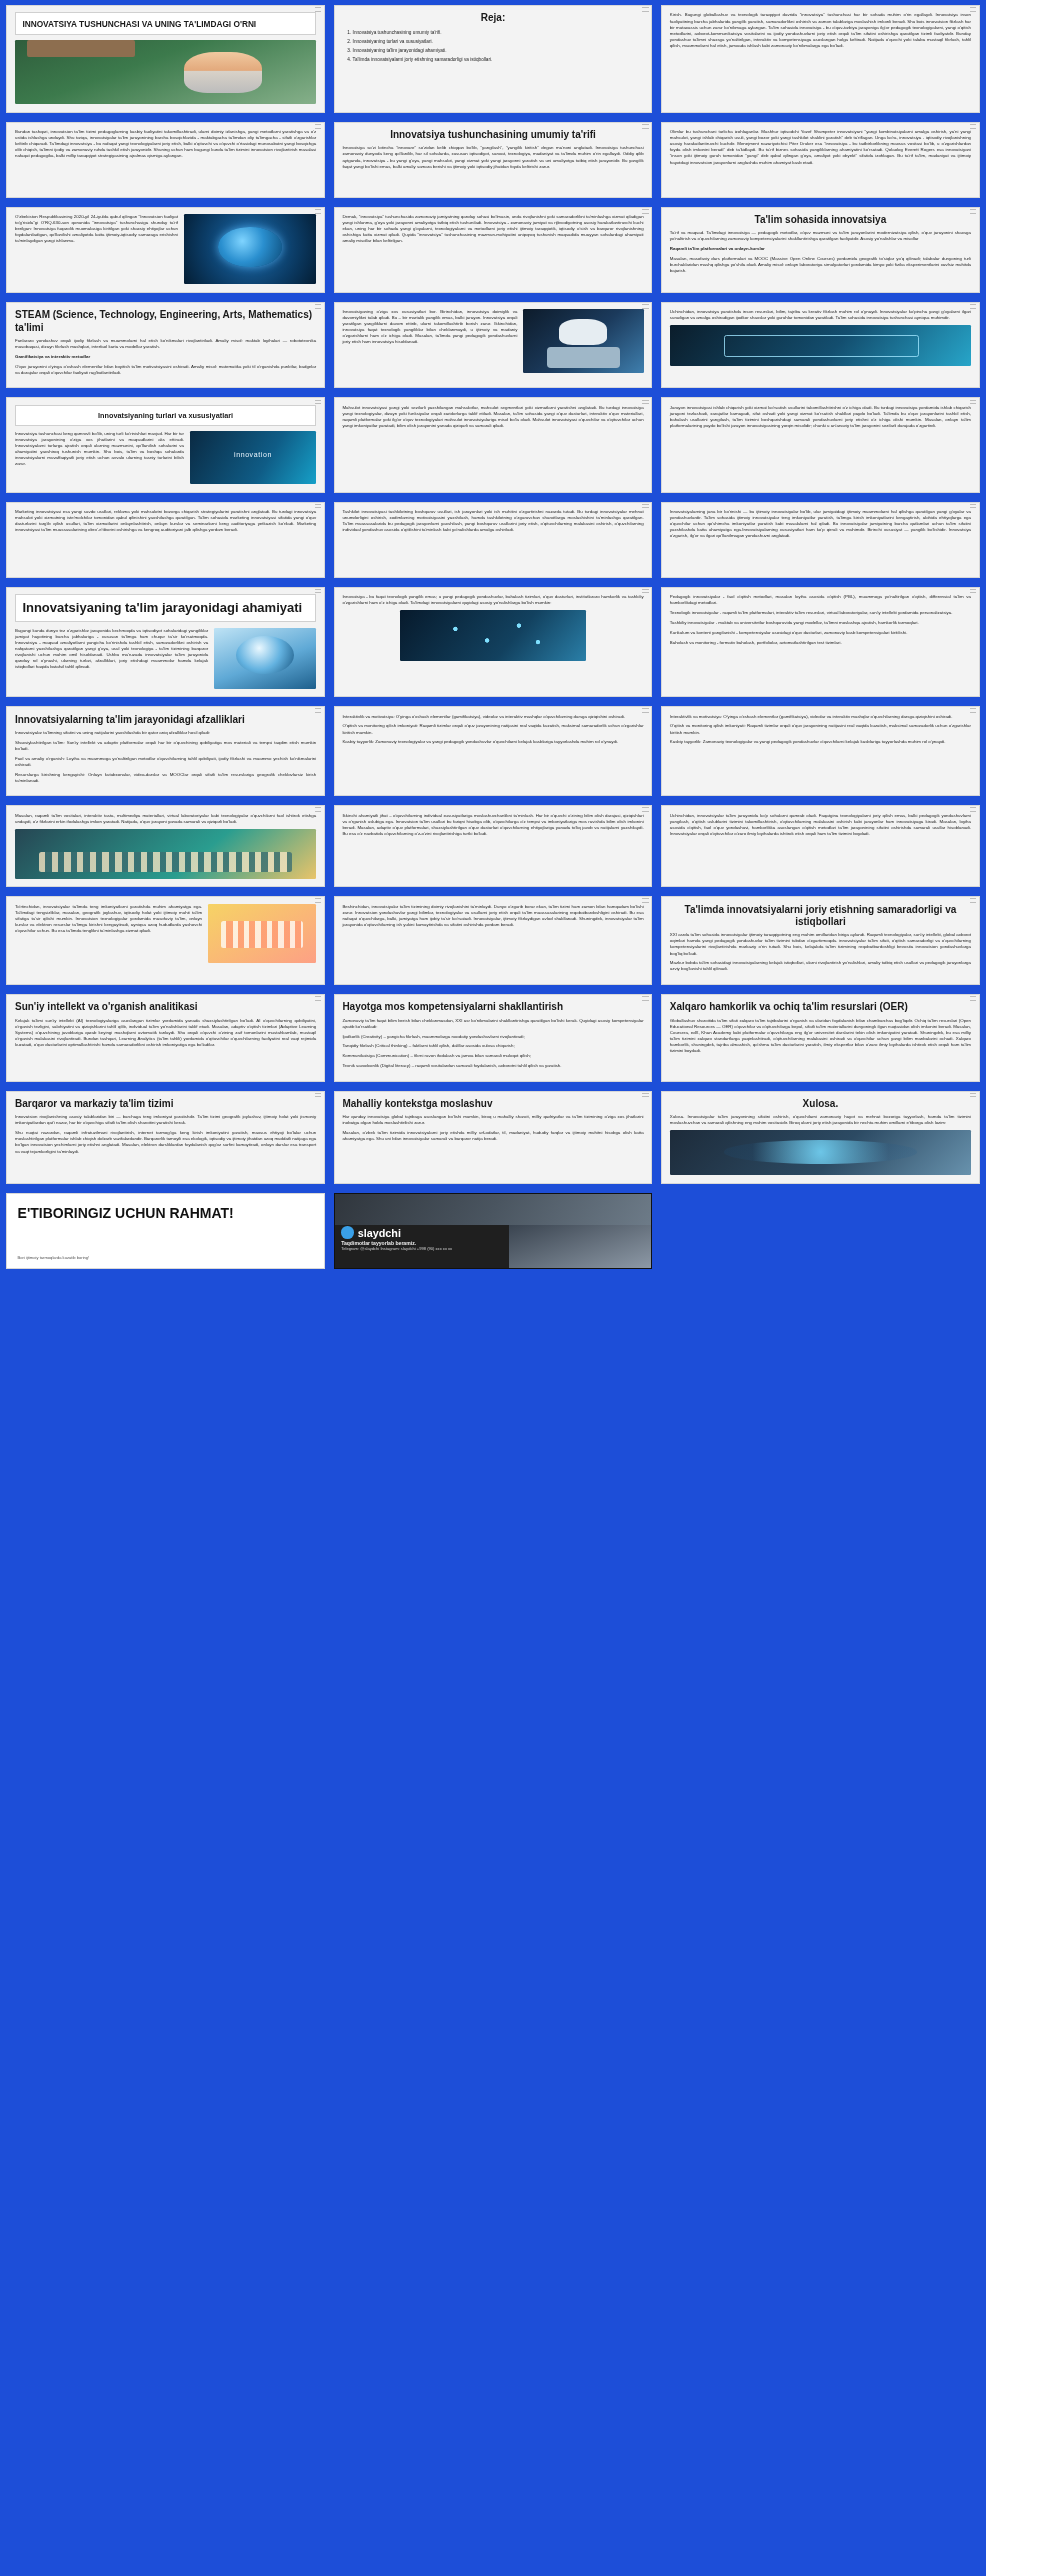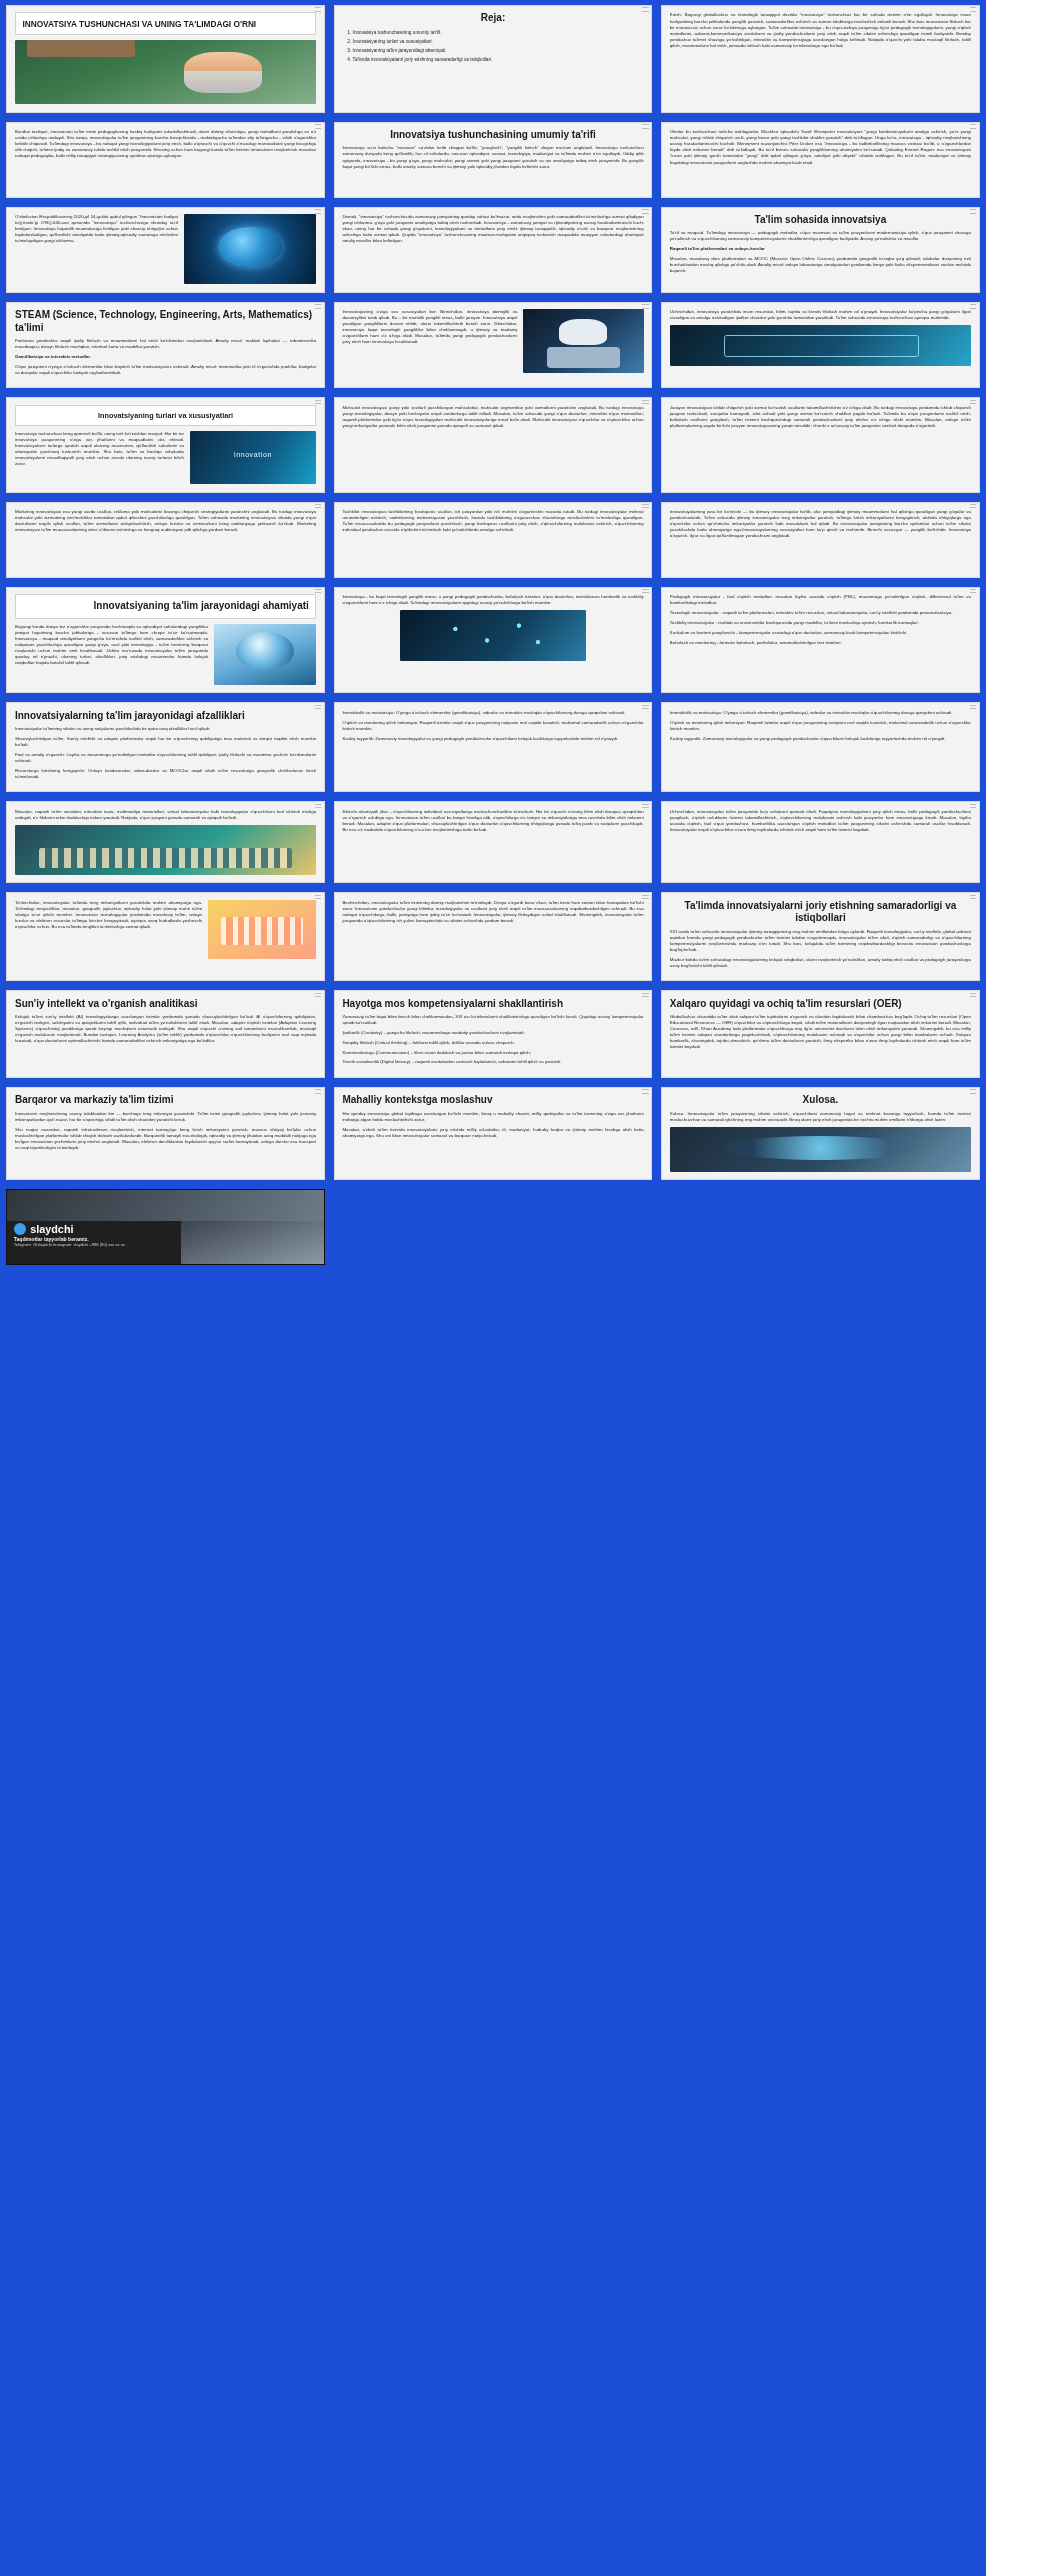--- a/index.html
+++ b/index.html
@@ -349,21 +349,21 @@
     </div>
 
     <div class="slide">
       <span class="handle"></span>
       <p class="body small">Innovatsiyalarning jana bir ko'rinishi — bu ijtimoiy innovatsiyalar bo'lib, ular jamiyatdagi ijtimoiy muammolarni hal qilishga qaratilgan yangi g'oyalar va yondashuvlardir. Ta'lim sohasida ijtimoiy innovatsiyalar teng imkoniyatlar yaratish, ta'limga kirish imkoniyatlarini kengaytirish, alohida ehtiyojlarga ega o'quvchilar uchun qo'shimcha imkoniyatlar yaratish kabi masalalarni hal qiladi. Bu innovatsiyalar jamiyatning barcha qatlamlari uchun ta'lim sifatini yaxshilashda katta ahamiyatga ega.Innovatsiyalarning xususiyatlari ham ko'p qirrali va muhimdir. Birinchi xususiyat — yangilik bo'lishidir. Innovatsiya o'zgarish, ilg'or va ilgari qo'llanilmagan yondashuvni anglatadi.</p>
     </div>
 
     <div class="slide">
       <span class="handle"></span>
       <div class="title-box">
-        <h2 style="font-size:10px;text-align:right;">Innovatsiyaning ta'lim jarayonidagi ahamiyati</h2>
+        <h2 style="font-size:13px;text-align:left;">Innovatsiyaning ta'lim jarayonidagi ahamiyati</h2>
       </div>
       <div class="row">
         <div class="col">
           <p class="body small">Bugungi kunda dunyo tez o'zgarishlar jarayonida kechmoqda va iqtisodiyot sohalaridagi yangiliklar jamiyat hayotining barcha jabhalariga - xususan ta'limga ham chuqur ta'sir ko'rsatmoqda. Innovatsiya - maqsad amaliyotlarni yangicha ko'rinishda tashkil etish, samaradorlikni oshirish va nafqatarni yaxshilashga qaratilgan yangi g'oya, usul yoki texnologiya - ta'lim tizimining barqaror rivojlanishi uchun muhim omil hisoblanadi. Ushbu ma'ruzada innovatsiyalar ta'lim jarayonida qanday rol o'ynashi, ularning turlari, afzalliklari, joriy etishdagi muammolar hamda kelajak istiqbollari haqida batafsil tahlil qilinadi.</p>
         </div>
         <div class="imgbox ph ph-world" style="width:34%;height:61px;"></div>
       </div>
     </div>
 
     <div class="slide">
@@ -453,21 +453,21 @@
       <p class="title-plain">Hayotga mos kompetensiyalarni shakllantirish</p>
       <p class="body small">Zamonaviy ta'lim faqat bilim berish bilan cheklanmasdan, XXI asr ko'nikmalarini shakllantirishga qaratilgan bo'lishi kerak. Quyidagi asosiy kompetensiyalar ajratib ko'rsatiladi:</p>
       <p class="body small">Ijodkorlik (Creativity) – yangicha fikrlash, muammolarga noodatiy yondashuvlarni rivojlantiradi;</p>
       <p class="body small">Tanqidiy fikrlash (Critical thinking) – faktlarni tahlil qilish, dalillar asosida xulosa chiqarish;</p>
       <p class="body small">Kommunikatsiya (Communication) – fikrni ravon ifodalash va jamoa bilan samarali muloqot qilish;</p>
       <p class="body small">Texnik savodxonlik (Digital literacy) – raqamli vositalardan samarali foydalanish, axborotni tahlil qilish va yaratish.</p>
     </div>
 
     <div class="slide">
       <span class="handle"></span>
-      <p class="title-plain">Xalqaro quyidagi va ochiq ta'lim resurslari (OER)</p>
+      <p class="title-plain">Xalqaro hamkorlik va ochiq ta'lim resurslari (OER)</p>
       <p class="body small">Globallashuv sharoitida ta'lim sifati xalqaro ta'lim tajribalarini o'rganish va ularidan foydalanish bilan chambarchas bog'liqdir. Ochiq ta'lim resurslari (Open Educational Resources — OER) o'quvchilar va o'qituvchilarga bepul, sifatli ta'lim materiallarini dunyoningk ilgan nuqtasidan olish imkonini beradi. Masalan, Coursera, edX, Khan Academy kabi platformalar o'quvchilarga eng ilg'or universitet darslarini tekin olish imkoniyatini yaratadi. Shuningdek, bu esa milliy ta'lim tizimini xalqaro standartlarga yaqinlashtiradi, o'qituvchilarning malakasini oshiradi va o'quvchilar uchun yangi bilim manbalarini ochadi. Xalqaro hamkorlik, shuningdek, tajriba almashish, qo'shma ta'lim dasturlarini yaratish, ilmiy ekspertlar bilan o'zaro ilmiy loyihalarda ishtirok etish orqali ham ta'lim tizimini boydadi.</p>
     </div>
 
     <div class="slide">
       <span class="handle"></span>
       <p class="title-plain">Barqaror va markaziy ta'lim tizimi</p>
       <p class="body small">Innovatsion rivojlanishning asosiy talablaridan biri — barchaga teng imkoniyat yaratishdir. Ta'lim tizimi geografik joylashuv, ijtimoiy holat yoki jismoniy imkoniyatlardan qat'i nazar, har bir o'quvchiga sifatli ta'lim olish sharoitini yaratishi kerak.</p>
       <p class="body small">Shu nuqtai nazardan, raqamli infratuzilmani rivojlantirish, internet tarmog'iga keng kirish imkoniyatini yaratish, maxsus ehtiyoji bo'lalar uchun moslashtirilgan platformalar ishlab chiqish dolzarb vazifalardandir. Barqarorlik tamoyili esa ekologik, iqtisodiy va ijtimoiy jihatdan uzoq muddatli natijaga ega bo'lgan innovatsion yechimlarni joriy etishni anglatadi. Masalan, elektron darsliklardan foydalanish qog'oz sarfini kamaytiradi, onlaуn darslar esa transport va vaqt tejamkorligini ta'minlaydi.</p>
     </div>
 
@@ -478,20 +478,24 @@
       <p class="body small">Masalan, o'zbek ta'lim tizimida innovatsiyalarni joriy etishda milliy urf-odatlar, til, madaniyat, hududiy farqlar va ijtimoiy muhitni hisobga olish katta ahamiyatga ega. Shu uni bilan innovatsiyalar samarali va barqaror natija beradi.</p>
     </div>
 
     <div class="slide">
       <span class="handle"></span>
       <p class="title-plain title-center">Xulosa.</p>
       <p class="body small">Xulosa. Innovatsiyalar ta'lim jarayonining sifatini oshirish, o'quvchilarni zamonaviy hayot va mehnat bozoriga tayyorlash, hamda ta'lim tizimini moslashuvchan va samarali qilishning eng muhim vositasidir. Biroq ularni joriy etish jarayonida bir nechta muhim omillarni e'tiborga olish lozim:</p>
       <div class="imgbox ph ph-hands" style="width:100%;height:45px;margin-top:3.8px;"></div>
     </div>
 
+    <div class="thanks">
+      <h2>E'TIBORINGIZ UCHUN RAHMAT!</h2>
+      <span class="foot">Bori ijtimoiy tarmoqlarda kuzatib boring!</span>
+    </div>
 
     <div class="promo">
       <div class="topstrip"></div>
       <div class="bottomstrip"></div>
       <div class="brandrow">
         <span class="brandmark"></span>
         <span class="brandname">slaydchi</span>
       </div>
       <div class="tagline">Taqdimotlar tayyorlab beramiz.</div>
       <div class="sub">Telegram: @slaydchi

